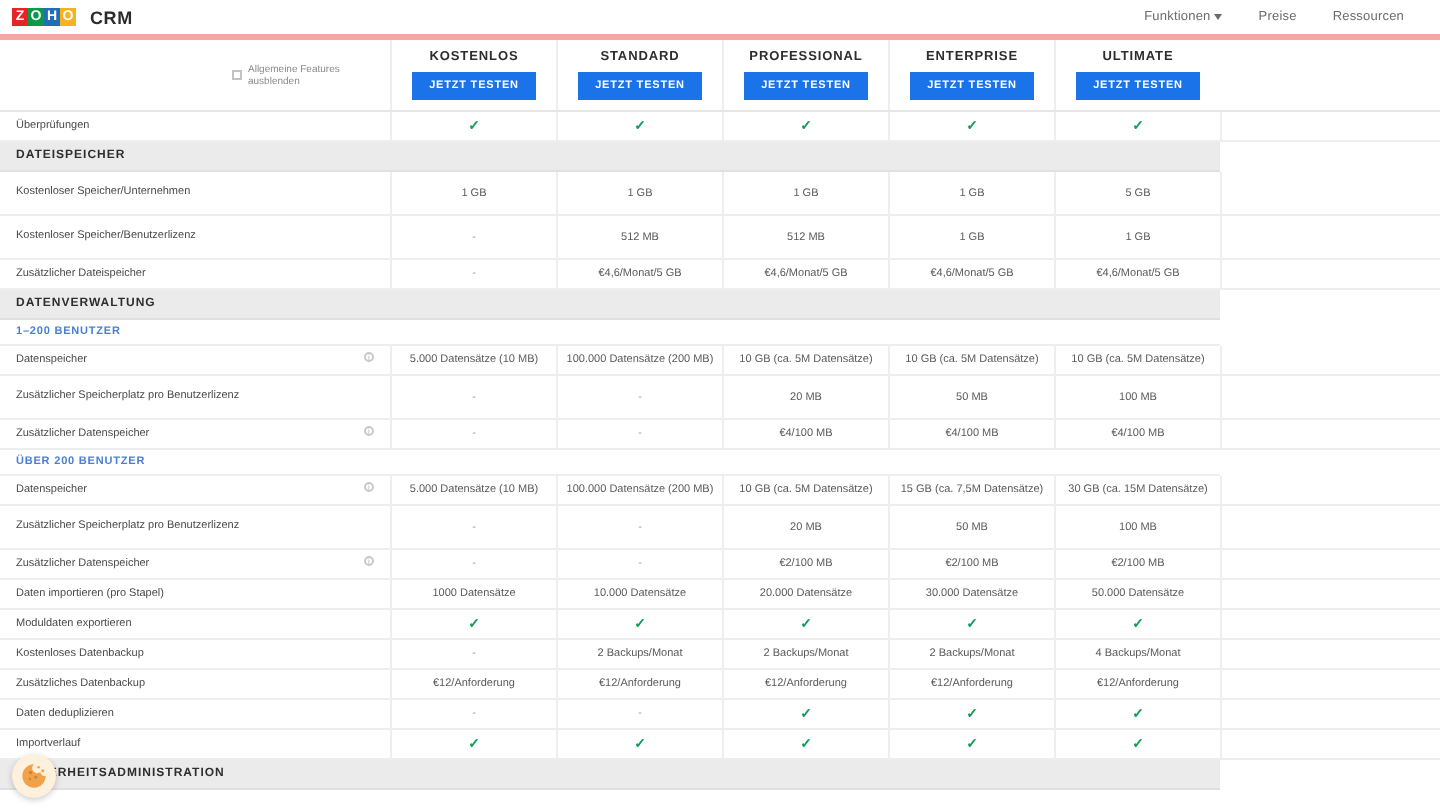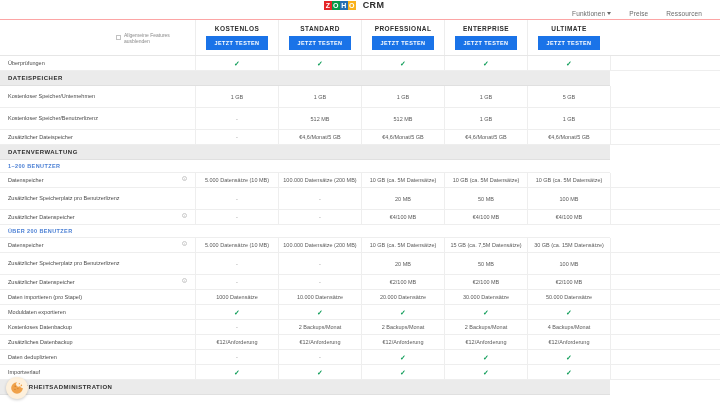--- a/index.html
+++ b/index.html
@@ -10,22 +10,21 @@
     overflow: hidden;
   }
   body { position: relative; }
 
   
   .topnav {
     height: 20px;
     display: flex; align-items: center;
     padding: 0 18px 0 6px;
     background: #ffffff;
-    border-bottom: 1px solid #fca5a5;
-    flex-direction: column;
+    border-bottom: 3px solid #fca5a5;
   }
   .brand { display: flex; align-items: center; gap: 4px; }
   .logo-letters { display: flex; align-items: center; height: 9px; }
   .logo-letters span {
     display: inline-block;
     width: 8px; height: 9px;
     color: #ffffff;
     font-size: 7px; line-height: 9px;
     text-align: center;
     font-weight: bold;

